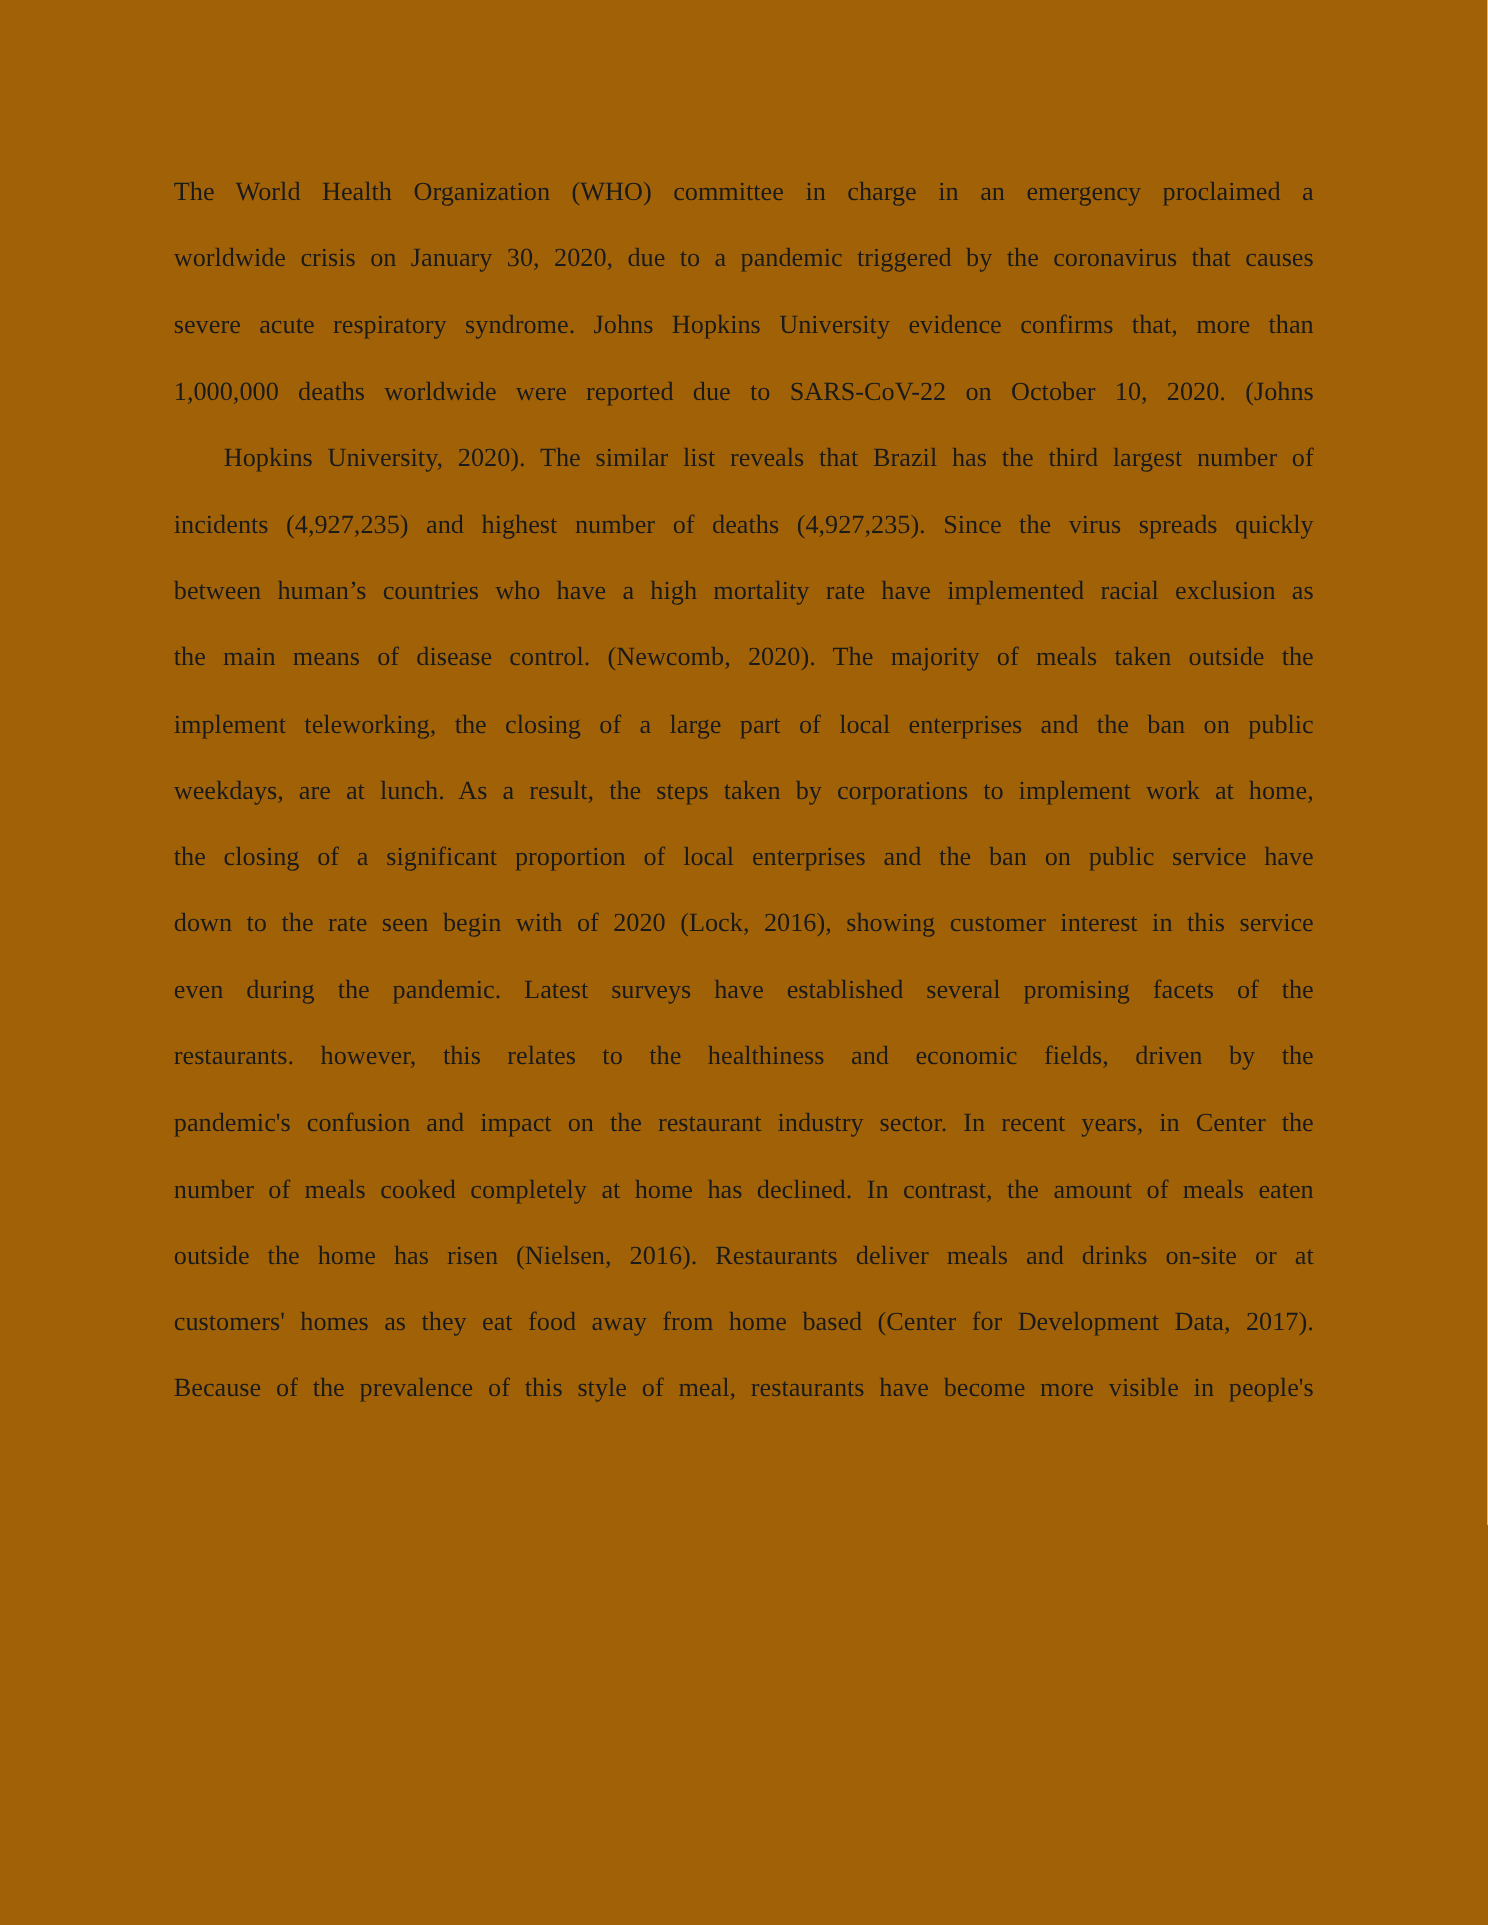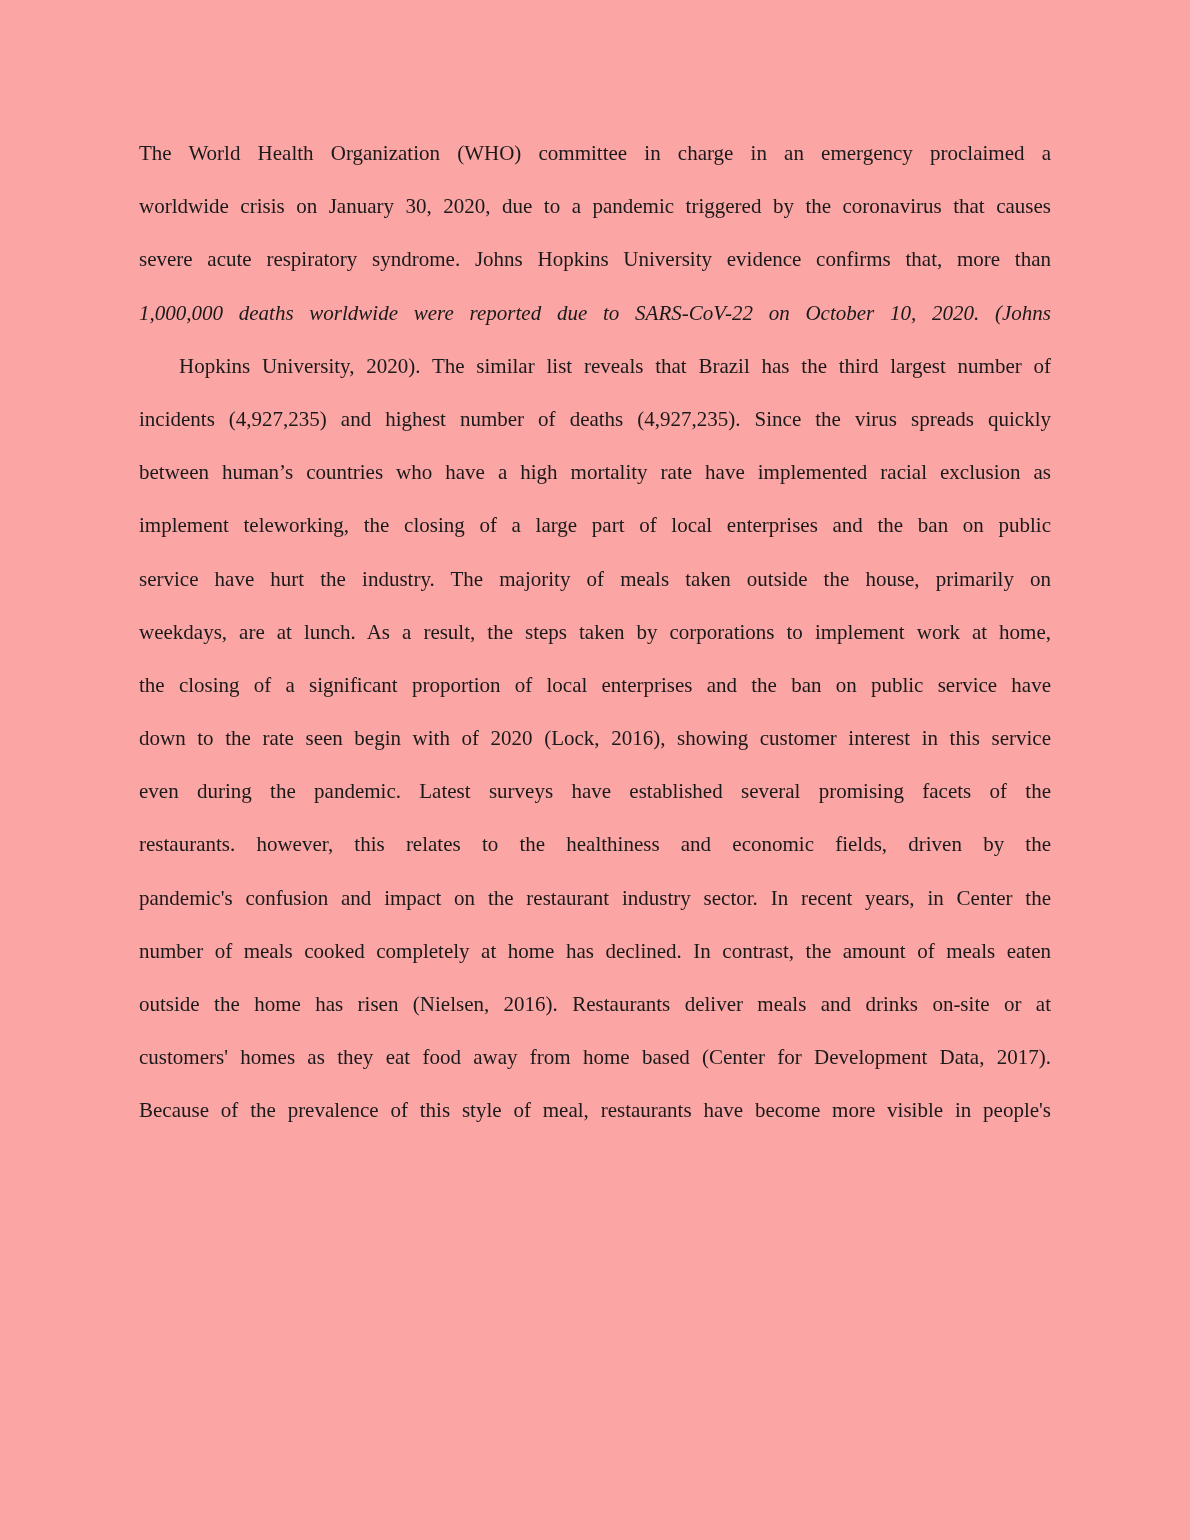--- a/index.html
+++ b/index.html
@@ -33,31 +33,31 @@
     text-align: justify;
     text-align-last: justify;
     -moz-text-align-last: justify;
     white-space: normal;
     overflow: visible;
   }
 </style>
 </head>
 <body>
 
-<div class="page" style="background: #fca5a5;">
+<div class="page" style="background: #a16207;">
   <div class="text-block">
     <div class="line" style="color: rgb(26, 26, 26);">The World Health Organization (WHO) committee in charge in an emergency proclaimed a</div>
     <div class="line" style="color: rgb(26, 26, 26);">worldwide crisis on January 30, 2020, due to a pandemic triggered by the coronavirus that causes</div>
     <div class="line" style="color: rgb(26, 26, 26);">severe acute respiratory syndrome. Johns Hopkins University evidence confirms that, more than</div>
-    <div class="line" style="color: rgb(26, 26, 26); font-style: italic;">1,000,000 deaths worldwide were reported due to SARS-CoV-22 on October 10, 2020. (Johns</div>
+    <div class="line" style="color: rgb(26, 26, 26);">1,000,000 deaths worldwide were reported due to SARS-CoV-22 on October 10, 2020. (Johns</div>
     <div class="line" style="color: rgb(26, 26, 26); margin-left: 40px;">Hopkins University, 2020). The similar list reveals that Brazil has the third largest number of</div>
     <div class="line" style="color: rgb(26, 26, 26);">incidents (4,927,235) and highest number of deaths (4,927,235). Since the virus spreads quickly</div>
     <div class="line" style="color: rgb(26, 26, 26);">between human’s countries who have a high mortality rate have implemented racial exclusion as</div>
+    <div class="line" style="color: rgb(26, 26, 26);">the main means of disease control. (Newcomb, 2020). The majority of meals taken outside the</div>
     <div class="line" style="color: rgb(26, 26, 26);">implement teleworking, the closing of a large part of local enterprises and the ban on public</div>
-    <div class="line" style="color: rgb(26, 26, 26);">service have hurt the industry. The majority of meals taken outside the house, primarily on</div>
     <div class="line" style="color: rgb(26, 26, 26);">weekdays, are at lunch. As a result, the steps taken by corporations to implement work at home,</div>
     <div class="line" style="color: rgb(26, 26, 26);">the closing of a significant proportion of local enterprises and the ban on public service have</div>
     <div class="line" style="color: rgb(26, 26, 26);">down to the rate seen begin with of 2020 (Lock, 2016), showing customer interest in this service</div>
     <div class="line" style="color: rgb(26, 26, 26);">even during the pandemic. Latest surveys have established several promising facets of the</div>
     <div class="line" style="color: rgb(26, 26, 26);">restaurants. however, this relates to the healthiness and economic fields, driven by the</div>
     <div class="line" style="color: rgb(26, 26, 26);">pandemic's confusion and impact on the restaurant industry sector. In recent years, in Center the</div>
     <div class="line" style="color: rgb(26, 26, 26);">number of meals cooked completely at home has declined. In contrast, the amount of meals eaten</div>
     <div class="line" style="color: rgb(26, 26, 26);">outside the home has risen (Nielsen, 2016). Restaurants deliver meals and drinks on-site or at</div>
     <div class="line" style="color: rgb(26, 26, 26);">customers' homes as they eat food away from home based (Center for Development Data, 2017).</div>
     <div class="line" style="color: rgb(26, 26, 26);">Because of the prevalence of this style of meal, restaurants have become more visible in people's</div>

